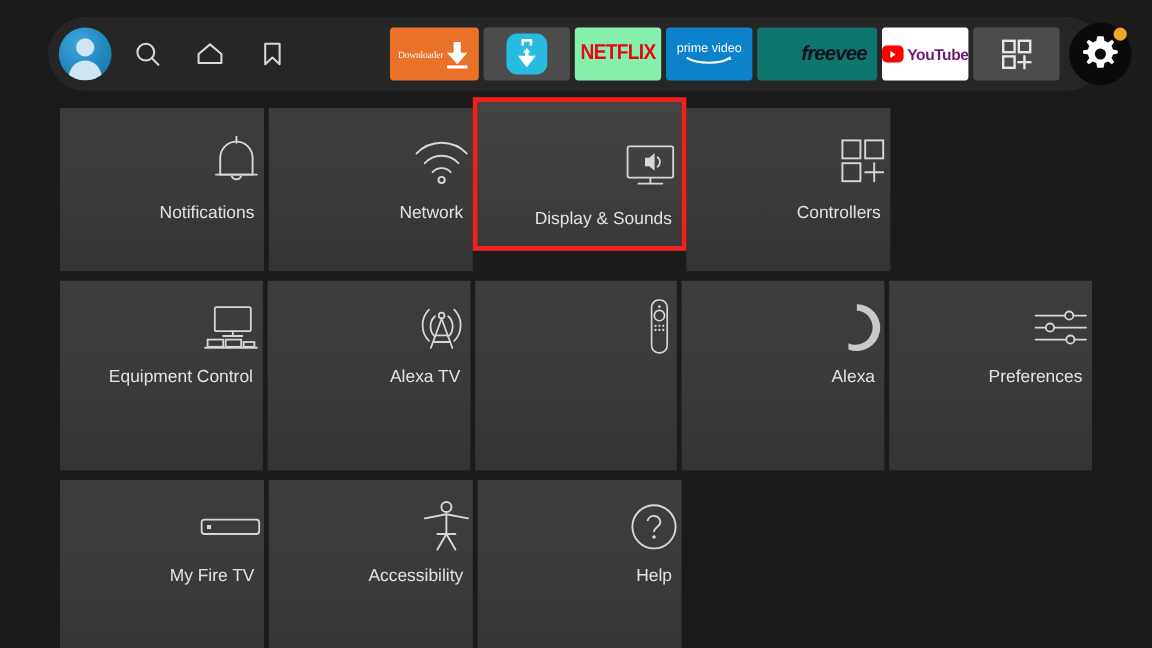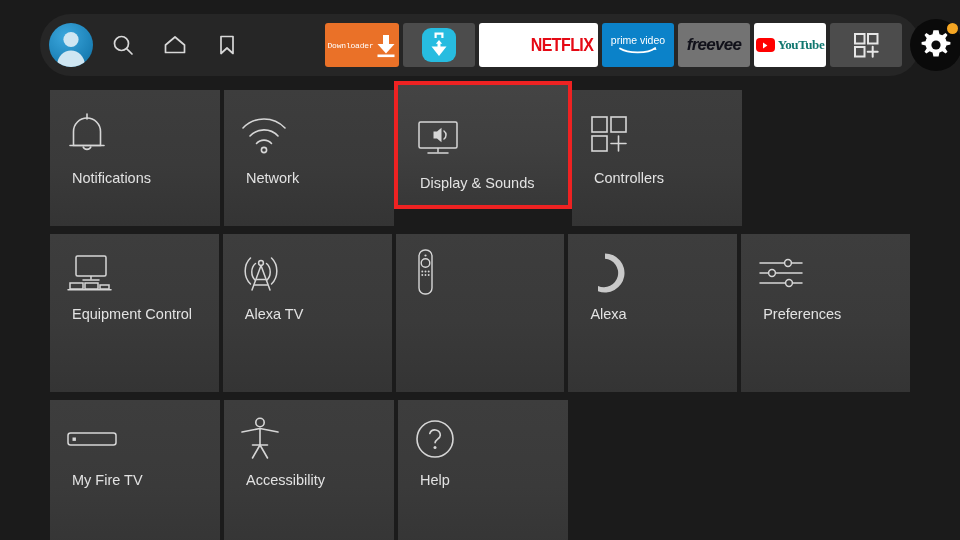--- a/index.html
+++ b/index.html
@@ -72,80 +72,80 @@
   }
   .app-downloader {
     background: #ea7128;
     width: 74px;
   }
   .app-downloader .dl-text {
     color: #ffffff;
     font-size: 8px;
     letter-spacing: -0.2px;
     margin-right: 1px;
-    font-family: Liberation Mono, monospace;
+    font-family: Liberation Serif, serif;
   }
   .app-store {
     background: #4c4c4c;
   }
   .store-glyph {
     width: 34px;
     height: 34px;
     background: #27bce0;
     border-radius: 9px;
     display: flex;
     align-items: center;
     justify-content: center;
   }
-  .app-netflix { background: #ffffff; padding-left: 47px; }
+  .app-netflix { background: #86efac; }
   .nflx-text {
     color: #e50914;
     font-size: 16px;
     font-weight: bold;
     letter-spacing: -0.6px;
     font-family: "Liberation Sans", sans-serif;
     transform: scaleY(1.12);
   }
   .app-prime { background: #0b82c9; }
   .prime-wrap {
     display: flex;
     flex-direction: column;
     align-items: center;
     line-height: 1;
   }
   .prime-text {
     color: #ffffff;
     font-size: 10.5px;
     font-family: "Liberation Sans", sans-serif;
   }
-  .app-freevee { background: #737373; }
+  .app-freevee { background: #0f766e; padding-left: 28px; }
   .freevee-text {
     color: #11111a;
     font-size: 17px;
     font-weight: bold;
     font-style: italic;
     letter-spacing: -0.7px;
     font-family: "Liberation Sans", sans-serif;
   }
   .app-youtube { background: #ffffff; display: flex; gap: 3px; }
   .yt-play {
     width: 19px;
     height: 14px;
     background: #ff0000;
     border-radius: 4px;
     display: flex;
     align-items: center;
     justify-content: center;
   }
   .yt-text {
-    color: #0f766e;
+    color: #701a75;
     font-size: 13px;
     font-weight: bold;
     letter-spacing: -0.4px;
-    font-family: Liberation Serif, serif;
+    font-family: Liberation Sans, sans-serif;
   }
   .app-grid { background: #4c4c4c; }
   .nav-gear {
     width: 52px;
     height: 52px;
     border-radius: 50%;
     background: #0a0a0a;
     display: flex;
     align-items: center;
     justify-content: center;
@@ -172,21 +172,21 @@
     display: flex;
     flex-wrap: wrap;
     gap: 4px 4px;
   }
   .tile {
     width: 170px;
     height: 136px;
     background: linear-gradient(180deg, #3d3d3d 0%, #3a3a3a 55%, #343434 100%);
     display: flex;
     flex-direction: column;
-    align-items: flex-start;
+    align-items: flex-end;
     justify-content: flex-start;
     box-sizing: border-box;
     position: relative;
     padding-left: 14px;
   }
   .row2 .tile, .row3 .tile { height: 158px; }
   .tile-icon {
     height: 72px;
     display: flex;
     align-items: center;

